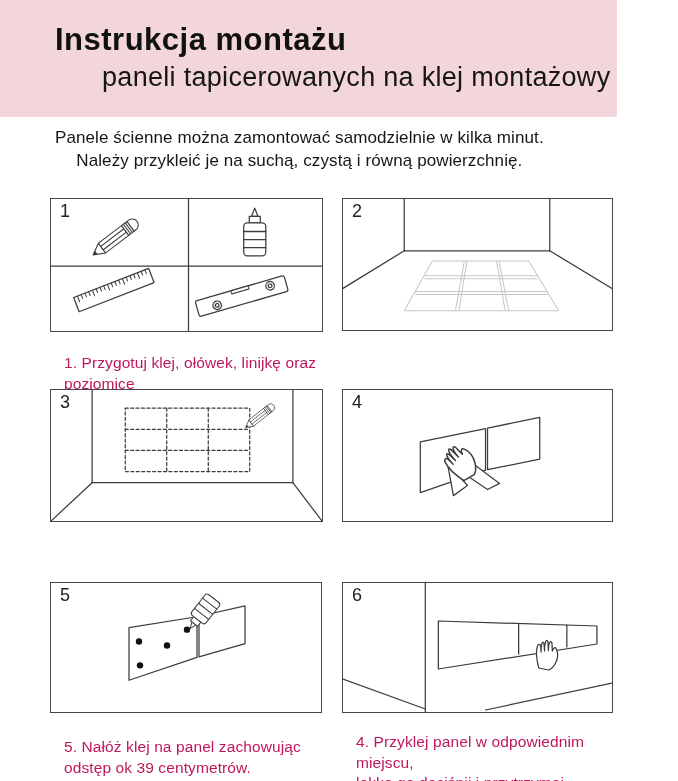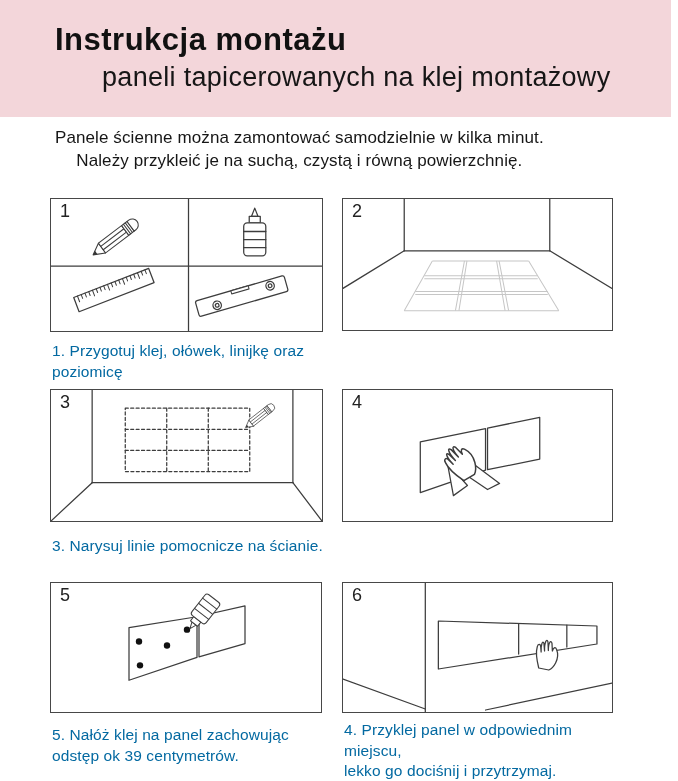--- a/index.html
+++ b/index.html
@@ -1,33 +1,33 @@
 <!DOCTYPE html>
 <html><head>
 <meta charset="utf-8">
 <style>
   html,body{margin:0;padding:0;background:#ffffff;}
   body{width:678px;height:781px;font-family:"Liberation Sans",sans-serif;color:#1a1a1a;}
   .page{position:relative;width:678px;height:781px;overflow:hidden;background:#fff;}
 
-  .banner{position:absolute;left:0;top:0;width:671px;height:117px;background:#f3d6da;text-decoration:underline;}
+  .banner{position:absolute;left:0;top:0;width:617px;height:117px;background:#f3d6da;text-decoration:underline;}
   .title{position:absolute;left:55px;top:22px;margin:0;font-size:31px;font-weight:bold;
          letter-spacing:.5px;color:#111;line-height:36px;}
   .subtitle{position:absolute;left:55px;top:61px;font-size:27px;letter-spacing:.3px;
             color:#161616;line-height:33px;margin-left:47px;}
 
   .intro{position:absolute;left:55px;top:126px;margin:0;font-size:17px;line-height:23px;
          white-space:pre-line;letter-spacing:.1px;color:#161616;text-align:center;}
 
   .step{position:absolute;border:1.6px solid #474747;background:#fff;box-sizing:border-box;}
   .step svg{position:absolute;left:0;top:0;width:100%;height:100%;}
   .num{position:absolute;left:9px;top:2px;font-size:18px;color:#222;}
 
-  .caption{position:absolute;margin:0;font-size:15.5px;line-height:20.5px;
-           white-space:pre-line;letter-spacing:.1px;color:#0369a1;}
+  .caption{position:absolute;margin:12px;font-size:15.5px;line-height:20.5px;
+           white-space:pre-line;letter-spacing:.1px;color:#be185d;}
 
   .ink{stroke:#3d3d3d;fill:none;stroke-width:1.25;stroke-linejoin:round;stroke-linecap:round;}
   .gray{stroke:#c6c6c6;fill:none;stroke-width:1;}
 </style>
 </head>
 <body>
 
 <div class="page">
 
   <header class="banner">
@@ -122,21 +122,20 @@
         <line x1="13" y1="-2.4" x2="47" y2="-2.4"></line>
         <line x1="13" y1="2.4" x2="47" y2="2.4"></line>
         <rect x="47" y="-7" width="8" height="14" fill="#fff"></rect>
         <line x1="49.7" y1="-7" x2="49.7" y2="7"></line>
         <line x1="52.4" y1="-7" x2="52.4" y2="7"></line>
         <path d="M55,-7 h2.5 a7,7 0 0 1 0,14 h-2.5 z" fill="#fff"></path>
       </g>
     </svg>
     <span class="num">3</span>
   </section>
-  <p class="caption" style="left:52px;top:536px;width:290px">3. Narysuj linie pomocnicze na ścianie.</p>
 
   <section class="step" style="left:342px;top:389px;width:271px;height:133px">
     <svg viewBox="0 0 268 129" preserveAspectRatio="none">
       <g class="ink" stroke-width="1.1">
         <g>
           <polygon points="77,51 142,38 142,79 77,101" fill="#fff"></polygon>
           <polygon points="144,37.5 196,27 196,68 144,78.5" fill="#fff"></polygon>
         </g>
         <g>
           <polygon points="102,70 144,98 156,92 118,64" fill="#fff"></polygon>

